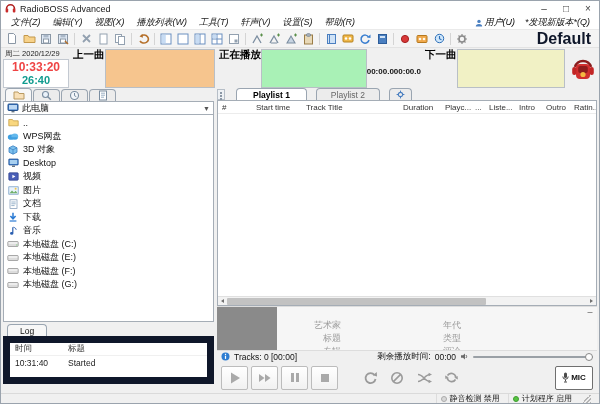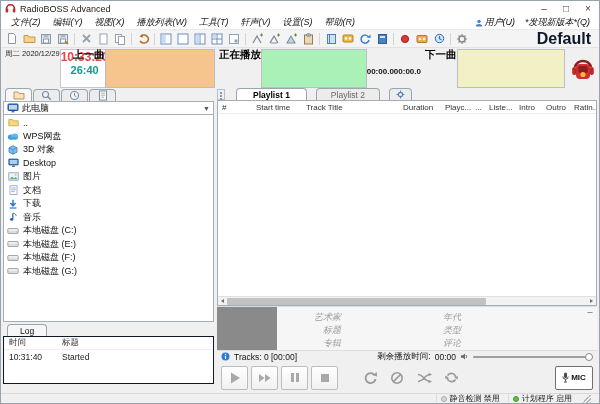--- a/index.html
+++ b/index.html
@@ -20,21 +20,21 @@
 
   
   .toolbar { height:18px; background:#f4f4f4; display:flex; align-items:center; padding:0 3px; gap:1px; flex:0 0 auto; border-bottom:1px solid #e3e3e3; }
   .tbtn { width:16px; height:15px; display:flex; align-items:center; justify-content:center; border-radius:2px; }
   .tsep { width:1px; height:12px; background:#d4d4d4; margin:0 2px; }
   .toolbar .spacer { flex:1; }
   .profile { font-weight:bold; font-size:16px; color:#0f172a; padding-right:5px; }
 
   
   .player { height:40px; display:flex; padding:1px 2px 0 2px; flex:0 0 auto; gap:4px; }
-  .clockbox { width:66px; flex:0 0 auto; display:flex; flex-direction:row; }
+  .clockbox { width:66px; flex:0 0 auto; display:flex; flex-direction:column; }
   .clock-date { font-size:7.5px; color:#222; padding-left:2px; white-space:nowrap; }
   .clock-times { flex:1; background:#fff; border:1px solid #c3c9d1; text-align:center; padding-top:1px; }
   .clock-time { font-size:12px; font-weight:bold; color:#ef4444; line-height:13px; }
   .clock-countdown { font-size:11px; font-weight:bold; color:#0f9b8e; line-height:12px; }
   .deck { display:flex; flex-direction:row; }
   .deck-label { font-size:10.5px; font-weight:bold; color:#000; line-height:11px; white-space:nowrap; }
   .deck-box { flex:1; border:1px solid #b9bfc6; }
   .deck-prev { flex:0 0 142px; }
   .deck-now { flex:1; }
   .deck-next { flex:0 0 140px; }
@@ -56,21 +56,21 @@
   .combo { height:14px; background:#fff; border:1px solid #a5adb6; display:flex; align-items:center; padding:0 3px; gap:3px; flex:0 0 auto; }
   .combo-label { flex:1; }
   .combo-arrow { font-size:7px; color:#555; }
   .tree { flex:1; background:#fff; border:1px solid #a5adb6; border-top:none; overflow:hidden; padding-top:1px; }
   .trow { height:13.5px; display:flex; align-items:center; gap:4px; padding-left:3px; }
   .trow .ticon { width:12px; display:flex; justify-content:center; flex:0 0 auto; }
 
   
   .logtab-row { height:12px; display:flex; align-items:flex-end; padding-left:4px; flex:0 0 auto; margin-top:2px; }
   .logtab { border:1px solid #9aa5b1; border-bottom:none; border-radius:4px 4px 0 0; background:#f7f7f7; padding:0 12px; height:12px; display:flex; align-items:center; font-size:8.5px; }
-  .logbox { height:48px; background:#fff; border:1px solid #0f172a; flex:0 0 auto; margin-bottom:9px; font-size:8.5px; }
+  .logbox { height:48px; background:#fff; border:7px solid #0f172a; flex:0 0 auto; margin-bottom:9px; font-size:8.5px; }
   .logheader { display:flex; height:13px; align-items:center; color:#333; border-bottom:1px solid #f0f0f0; }
   .logrow { display:flex; height:13px; align-items:center; color:#222; }
   .logc1 { width:58px; padding-left:5px; }
   .logc2 { flex:1; }
 
   
   .ptab-row { height:12px; display:flex; align-items:flex-end; gap:9px; flex:0 0 auto; }
   .grip { width:8px; height:11px; margin-right:2px; border:1px solid #b6bec7; background:#eef1f4; position:relative; }
   .grip::before { content:""; position:absolute; left:2px; top:2px; width:2px; height:2px; background:#8b97a5; box-shadow:0 3px 0 #8b97a5, 0 6px 0 #8b97a5; }
   .ptab { height:12px; border:1px solid #9aa5b1; border-bottom:none; border-radius:4px 4px 0 0; padding:0 14px; display:flex; align-items:center; background:#ececec; color:#666; font-size:8.5px; }
@@ -86,21 +86,21 @@
   .hscroll { height:9px; background:#f2f2f2; border-top:1px solid #e0e0e0; display:flex; align-items:center; flex:0 0 auto; }
   .harrow { width:9px; height:9px; display:flex; align-items:center; justify-content:center; }
   .tri-l { width:0;height:0;border-top:2.5px solid transparent;border-bottom:2.5px solid transparent;border-right:3.5px solid #707070; }
   .tri-r { width:0;height:0;border-top:2.5px solid transparent;border-bottom:2.5px solid transparent;border-left:3.5px solid #707070; }
   .htrack { flex:1; height:9px; position:relative; }
   .hthumb { position:absolute; left:0; top:1px; height:7px; width:72%; background:#c2c2c2; border-radius:1px; }
 
   
   .info { height:44px; background:#f6f6f6; border-top:1px solid #ddd; display:flex; flex:0 0 auto; }
   .art { width:60px; background:#8a8a8a; flex:0 0 auto; }
-  .fields { flex:1; display:flex; padding:4px 4px 0 4px;font-style:italic; }
+  .fields { flex:1; display:flex; padding:12px 4px 0 4px; }
   .fcol { display:flex; flex-direction:column; justify-content:space-between; padding-bottom:2px; }
   .fcol.left { width:120px; }
   .fcol.right { flex:1; }
   .frow { display:flex; }
   .flabel { width:60px; text-align:right; color:#9a9a9a; }
   .fvalue { flex:1; }
   .collapse-btn { width:14px; text-align:center; color:#555; font-size:9px; }
 
   
   .statusrow { height:12px; display:flex; align-items:center; background:#f0f0f0; border-top:1px solid #ddd; padding:0 4px; gap:4px; flex:0 0 auto; font-size:8.5px; }
@@ -439,20 +439,29 @@
           </div>
         <div class="trow">
             <span class="ticon">
               <svg width="11" height="10" viewBox="0 0 11 10">
                 <rect x="0.8" y="1" width="9.4" height="6" rx="0.6" fill="#2f6fc0" stroke="#1d4f90" stroke-width="0.7"></rect>
                 <rect x="1.7" y="1.9" width="7.6" height="4.2" fill="#a8d0f0"></rect>
                 <rect x="4" y="7.6" width="3" height="1.3" fill="#5a6874"></rect>
               </svg>
             </span>
             <span>Desktop</span>
+          </div>
+        <div class="trow">
+            <span class="ticon">
+              <svg width="11" height="9" viewBox="0 0 11 9">
+                <rect x="0.8" y="0.8" width="9.4" height="7.4" rx="0.8" fill="#4a5fb8" stroke="#2d3f8a" stroke-width="0.7"></rect>
+                <polygon points="4.4,2.8 7.4,4.5 4.4,6.2" fill="#fff"></polygon>
+              </svg>
+            </span>
+            <span>视频</span>
           </div>
         <div class="trow">
             <span class="ticon">
               <svg width="11" height="9" viewBox="0 0 11 9">
                 <rect x="0.8" y="0.8" width="9.4" height="7.4" fill="#eaf4fc" stroke="#6a94c0" stroke-width="0.7"></rect>
                 <path d="M1.5 7.2 4 4.4l2 2 1.6-1.6 2 2.4z" fill="#6fb06a"></path>
                 <circle cx="7.6" cy="2.8" r="1" fill="#f2c44c"></circle>
               </svg>
             </span>
             <span>图片</span>

